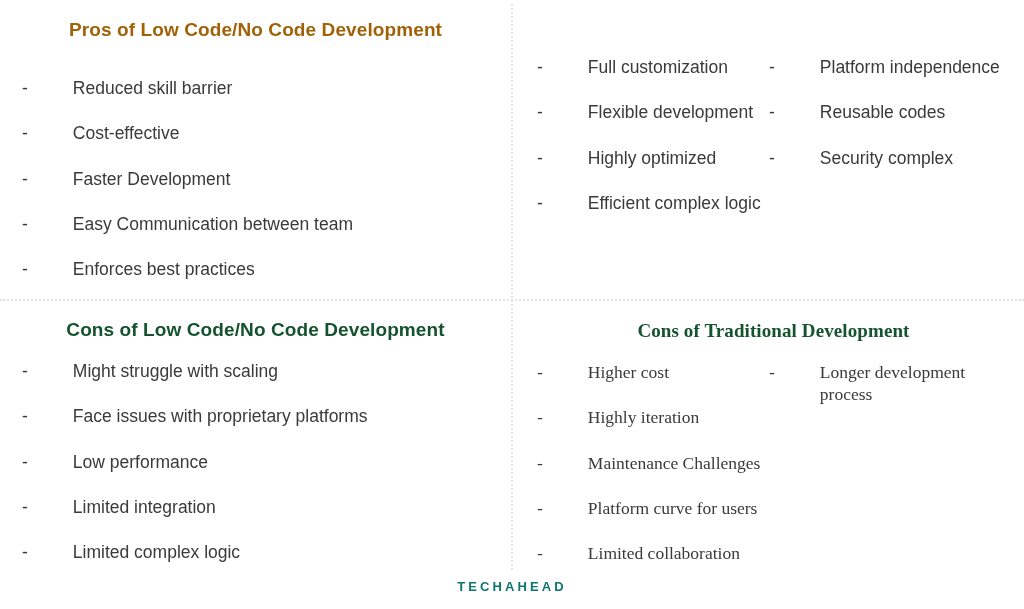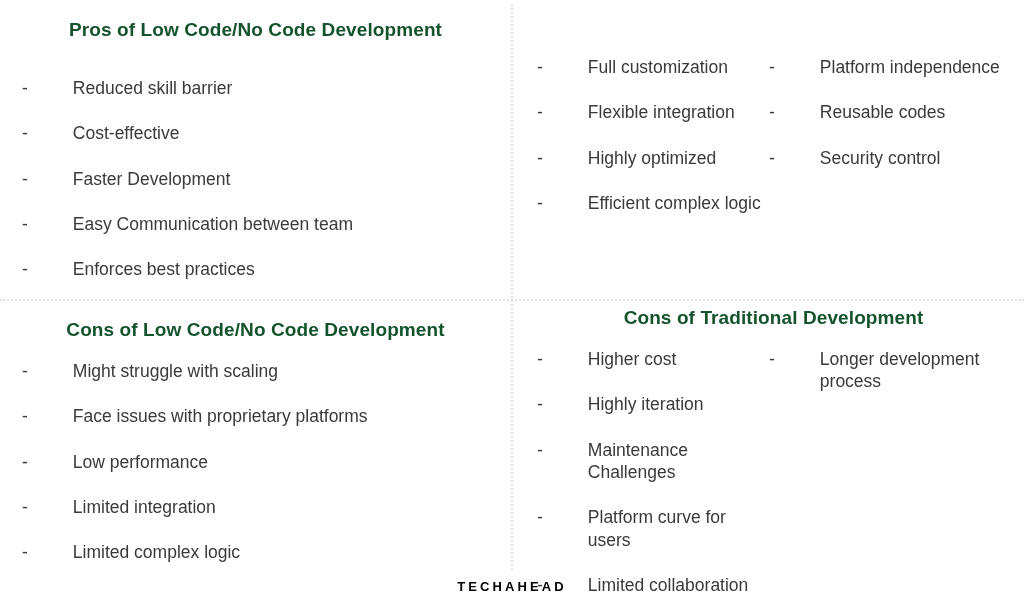--- a/index.html
+++ b/index.html
@@ -41,32 +41,32 @@
   }
 
   
   .quad {
     position: absolute;
     box-sizing: border-box;
   }
   .quad-tl { left: 0;     top: 0;    width: 511px; height: 299px; padding: 20px 22px 0 22px; }
   .quad-tr { left: 513px; top: 0;    width: 511px; height: 299px; padding: 20px 14px 0 24px; }
   .quad-bl { left: 0;     top: 301px; width: 511px; height: 308px; padding: 19px 22px 0 22px; }
-  .quad-br { left: 513px; top: 289px; width: 511px; height: 308px; padding: 19px 14px 0 24px; }
+  .quad-br { left: 513px; top: 302px; width: 511px; height: 308px; padding: 19px 14px 0 24px; font-family: Liberation Serif, serif; }
 
   .quad-title {
     font-size: 19px;
     font-weight: bold;
     text-align: center;
     letter-spacing: 0.1px;
     line-height: 1.1;
     margin: 0 0 0 0;
     white-space: nowrap;
   }
-  .title-pros { color: #14532d; }
+  .title-pros { color: #a16207; }
   .title-cons { color: #14532d; }
 
   
   .cols {
     display: flex;
     flex-direction: row;
     align-items: flex-start;
   }
   .col {
     display: flex;
@@ -113,21 +113,21 @@
   
   .watermark {
     position: absolute;
     left: 0;
     right: 0;
     top: 579px;
     text-align: center;
     font-size: 13px;
     font-weight: bold;
     letter-spacing: 3.1px;
-    color: #000000;
+    color: #0f766e;
     user-select: none;
   }
 </style>
 </head>
 <body>
 
 <div class="board">
 
   <div class="divider-v"></div>
   <div class="divider-h"></div>
@@ -165,21 +165,21 @@
   <section class="quad quad-tr">
     <div class="cols">
       <div class="col col-a">
         <ul class="list">
           <li class="list-item">
             <span class="dash">-</span>
             <span class="item-text">Full customization</span>
           </li>
           <li class="list-item">
             <span class="dash">-</span>
-            <span class="item-text">Flexible integration</span>
+            <span class="item-text">Flexible development</span>
           </li>
           <li class="list-item">
             <span class="dash">-</span>
             <span class="item-text">Highly optimized</span>
           </li>
           <li class="list-item">
             <span class="dash">-</span>
             <span class="item-text">Efficient complex logic</span>
           </li>
         </ul>
@@ -189,21 +189,21 @@
           <li class="list-item">
             <span class="dash">-</span>
             <span class="item-text">Platform independence</span>
           </li>
           <li class="list-item">
             <span class="dash">-</span>
             <span class="item-text">Reusable codes</span>
           </li>
           <li class="list-item">
             <span class="dash">-</span>
-            <span class="item-text">Security control</span>
+            <span class="item-text">Security complex</span>
           </li>
         </ul>
       </div>
     </div>
   </section>
 
   <section class="quad quad-bl">
     <h2 class="quad-title title-cons">Cons of Low Code/No Code Development</h2>
     <div class="cols">
       <div class="col col-a">

